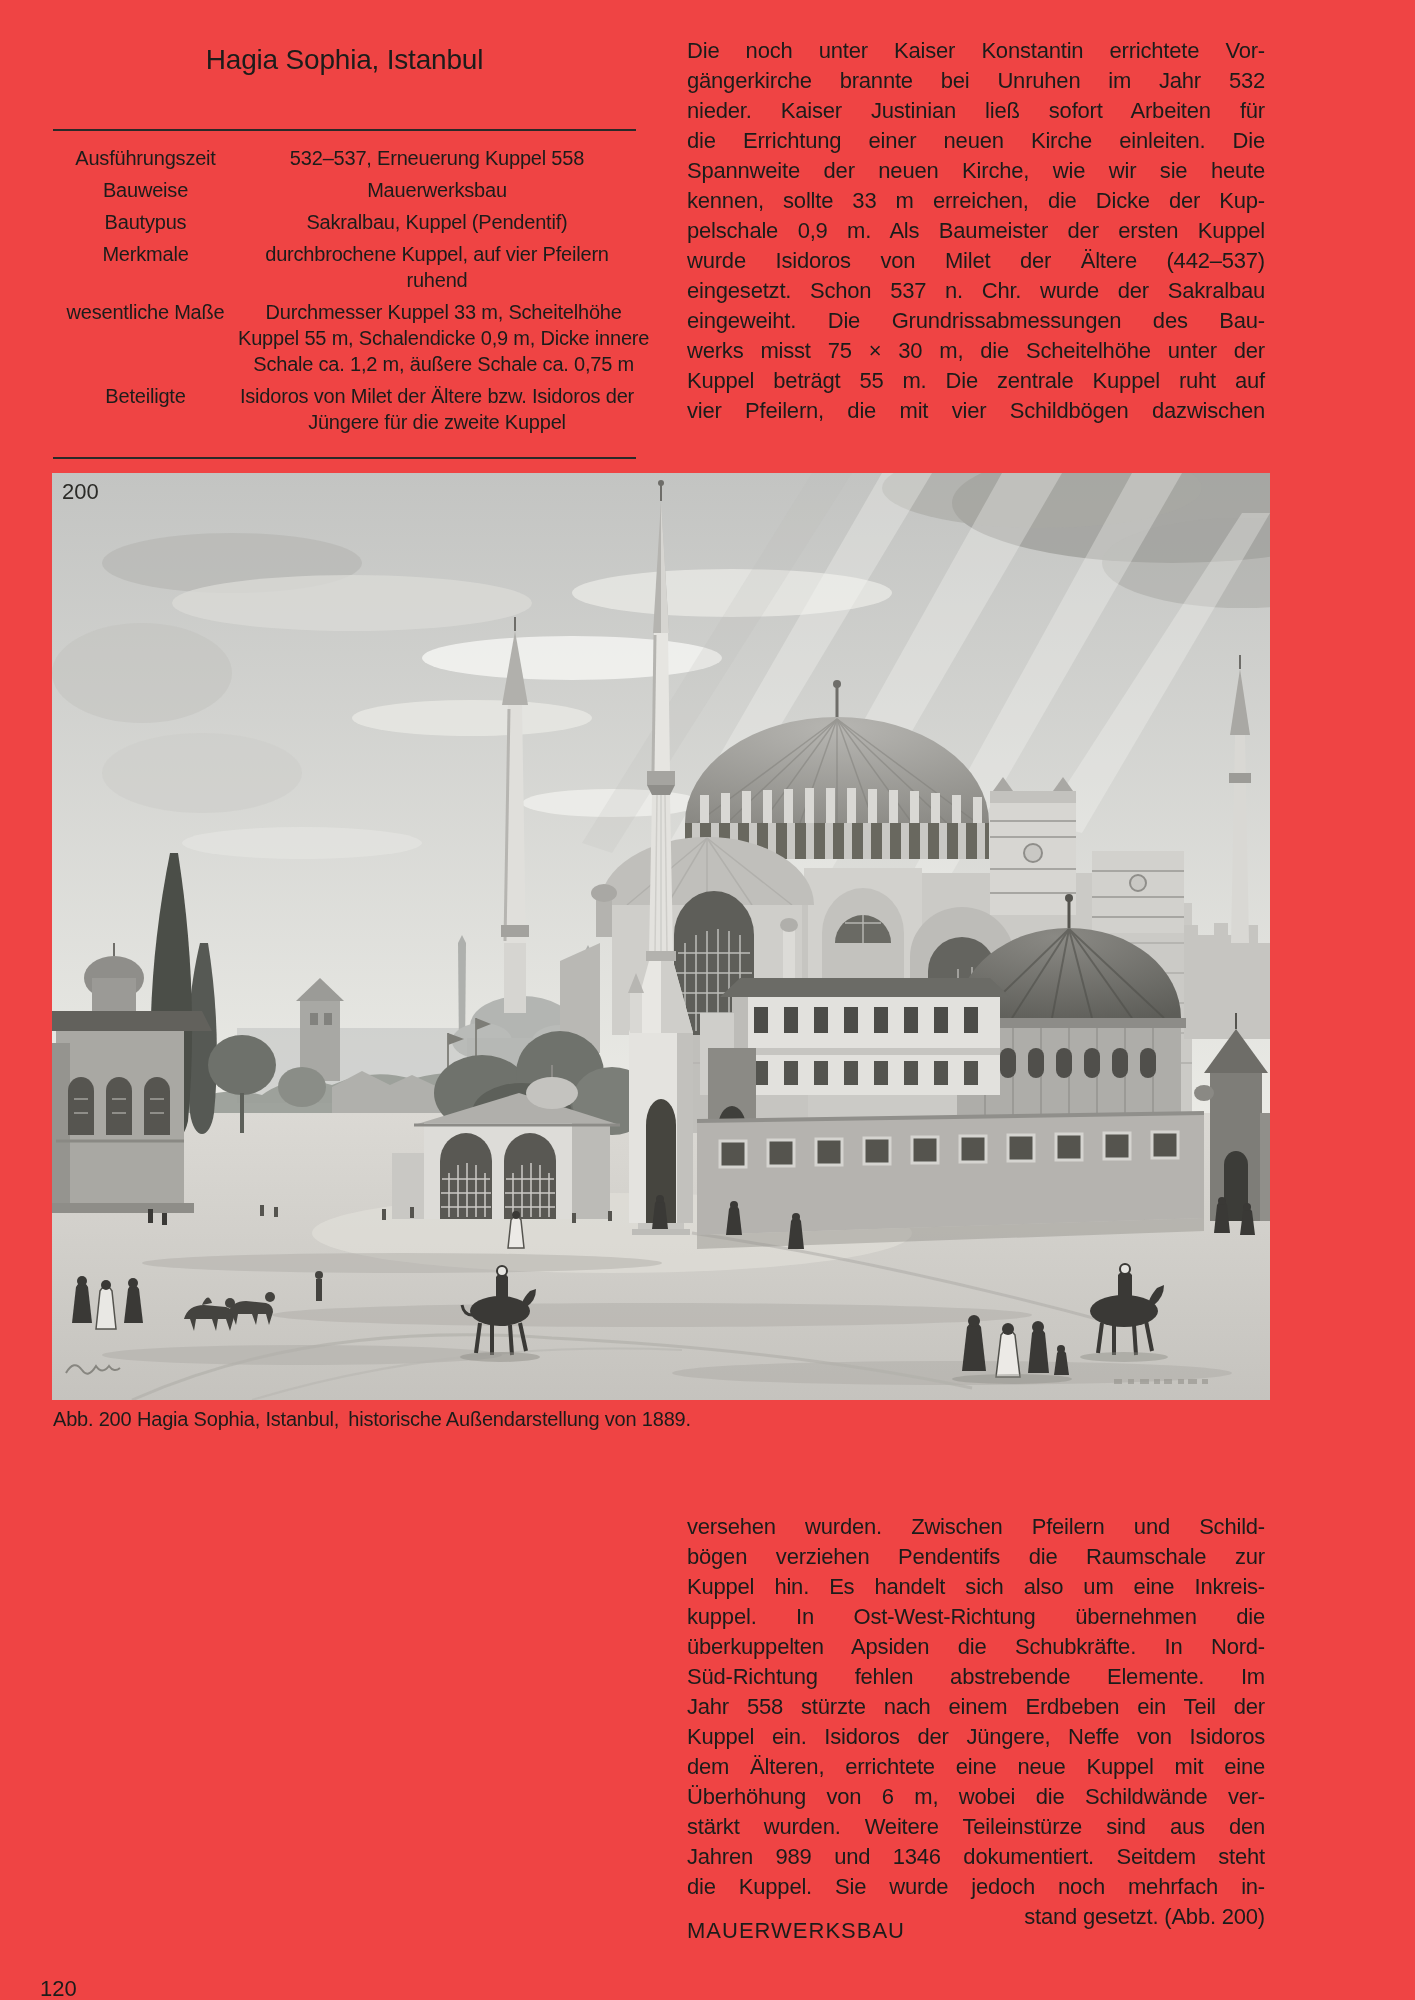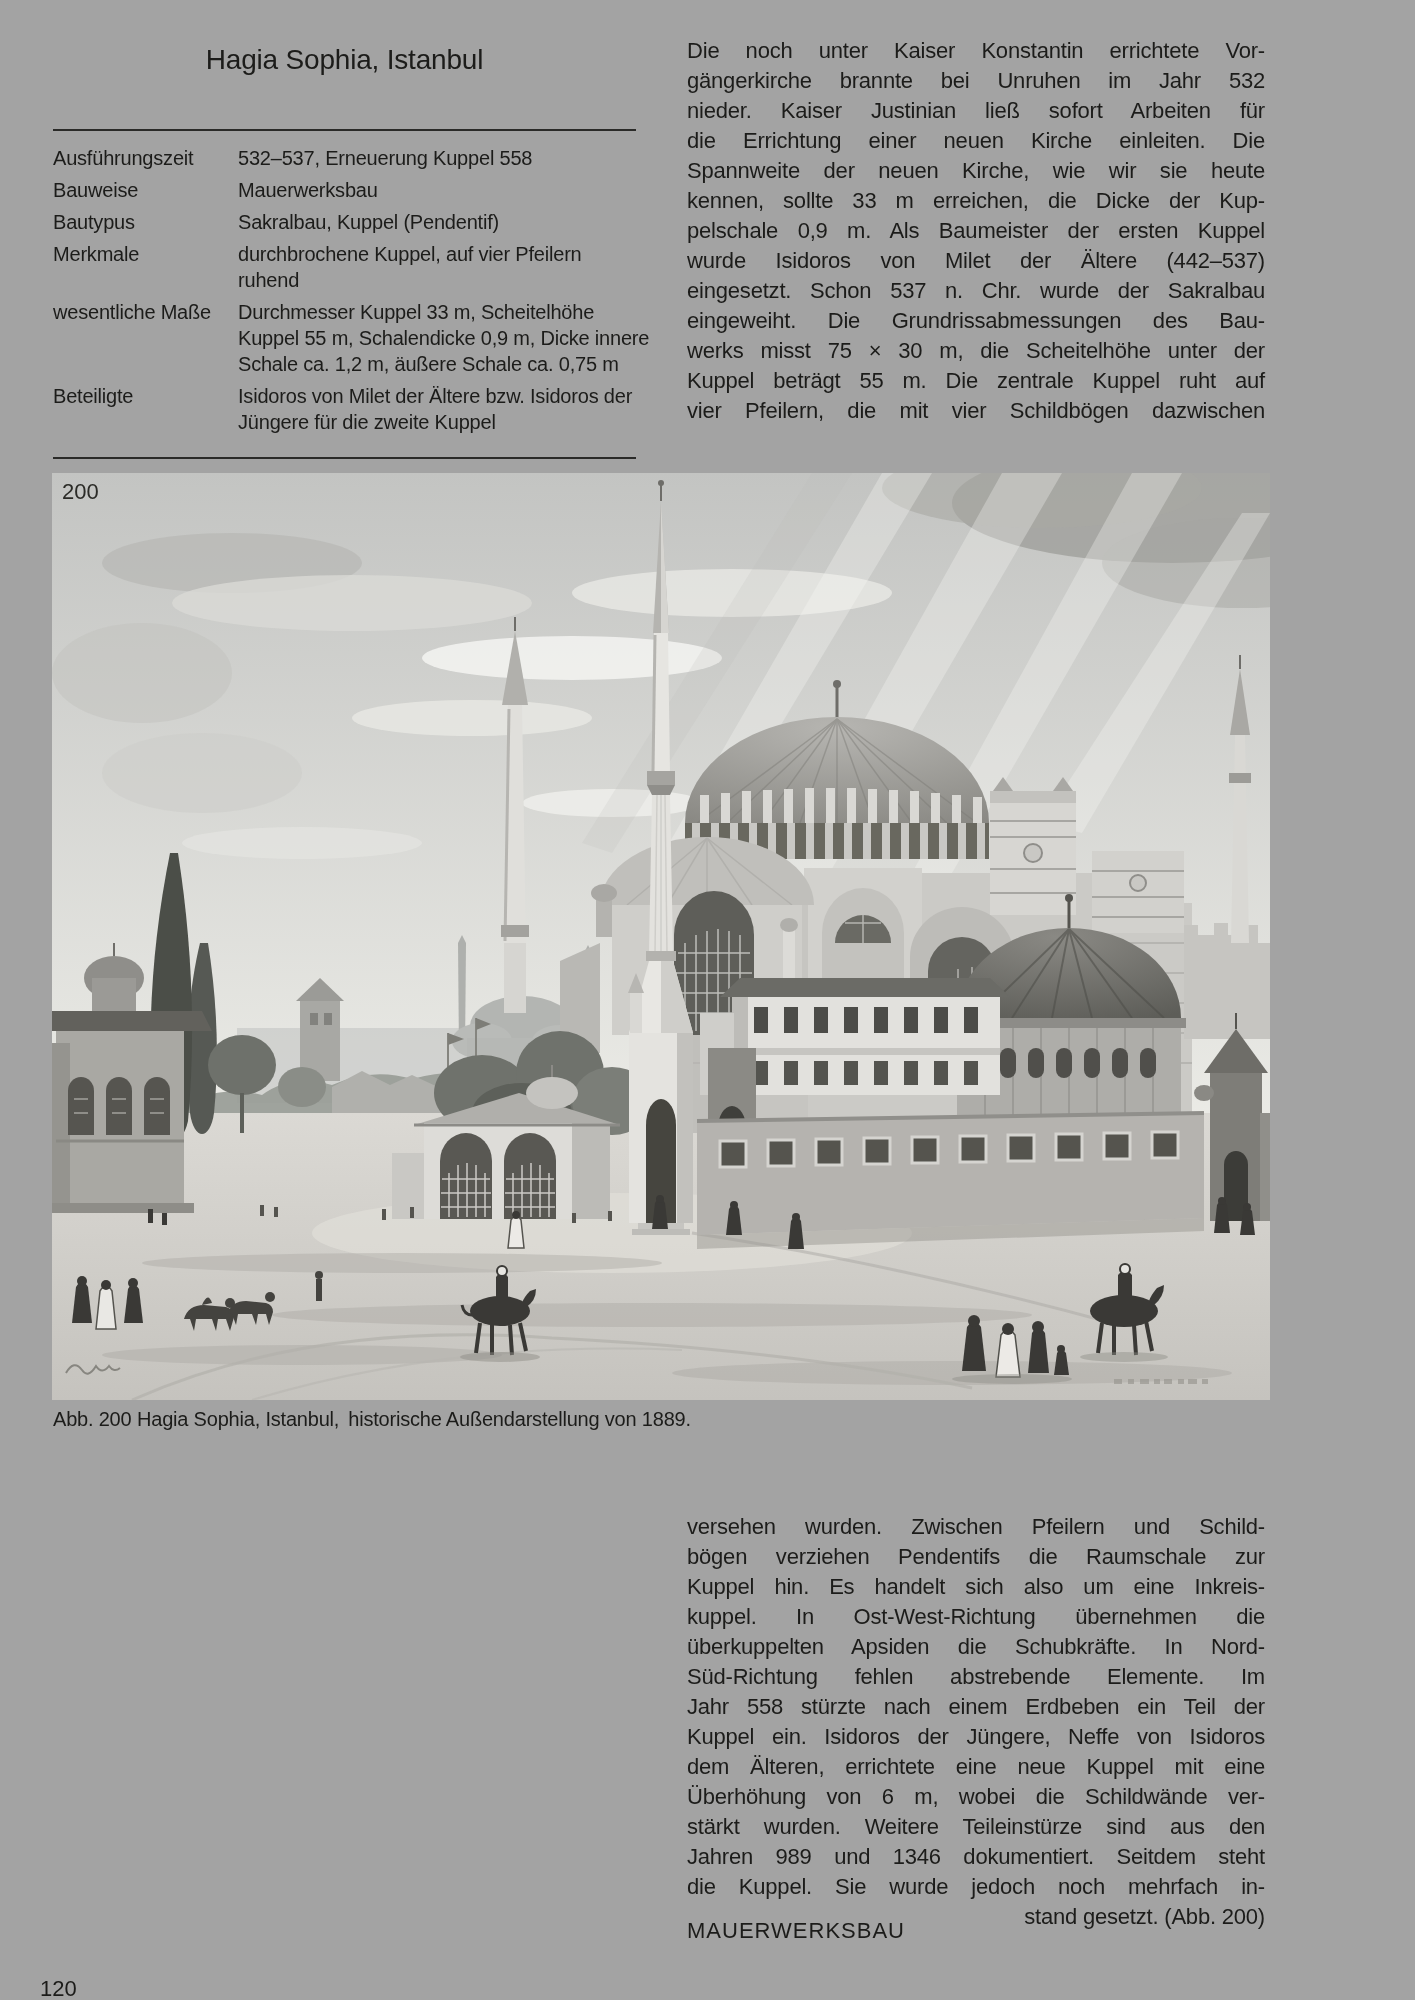--- a/index.html
+++ b/index.html
@@ -1,22 +1,22 @@
 <!DOCTYPE html>
 <html><head>
 <meta charset="utf-8">
 <style>
   html,body{margin:0;padding:0;background:#ffffff;}
-  .page{position:relative;width:1415px;height:2000px;background:#a3a3a3;
+  .page{position:relative;width:1415px;height:2000px;background:#ef4444;
         font-family:"Liberation Sans",sans-serif;color:#1c1c1a;overflow:hidden;}
   .title{position:absolute;left:53px;top:44px;width:583px;text-align:center;
          font-size:28px;letter-spacing:-0.2px;}
   .facts{position:absolute;left:53px;top:129px;width:583px;
          border-top:2px solid #2a2a28;border-bottom:2px solid #2a2a28;
-         padding:14px 0 10px 0;font-size:20px;letter-spacing:-0.2px;}
+         padding:14px 0 10px 0;font-size:20px;letter-spacing:-0.2px;text-align:center;}
   .t-row{display:flex;margin-bottom:6px;}
   .t-label{width:185px;flex:0 0 185px;line-height:26px;}
   .t-value{flex:1;line-height:26px;}
   .t-line{white-space:nowrap;line-height:26px;}
   .col-right{position:absolute;left:687px;width:578px;font-size:22px;
              letter-spacing:-0.2px;}
   .intro{top:36px;}
   .bodytext{top:1468px;margin-top:44px;}
   .jline{line-height:30px;text-align:justify;text-align-last:justify;text-justify:inter-word;}
   .lline{line-height:30px;text-align:right;}

